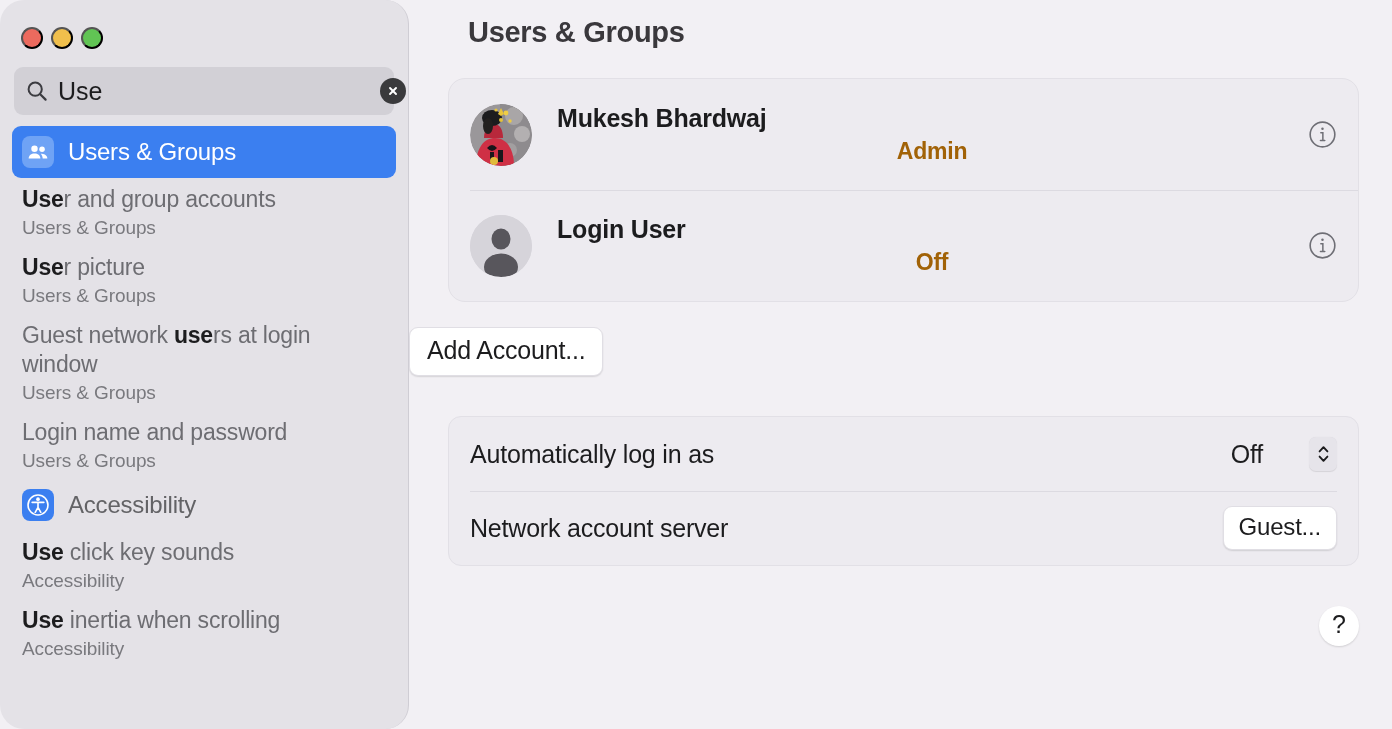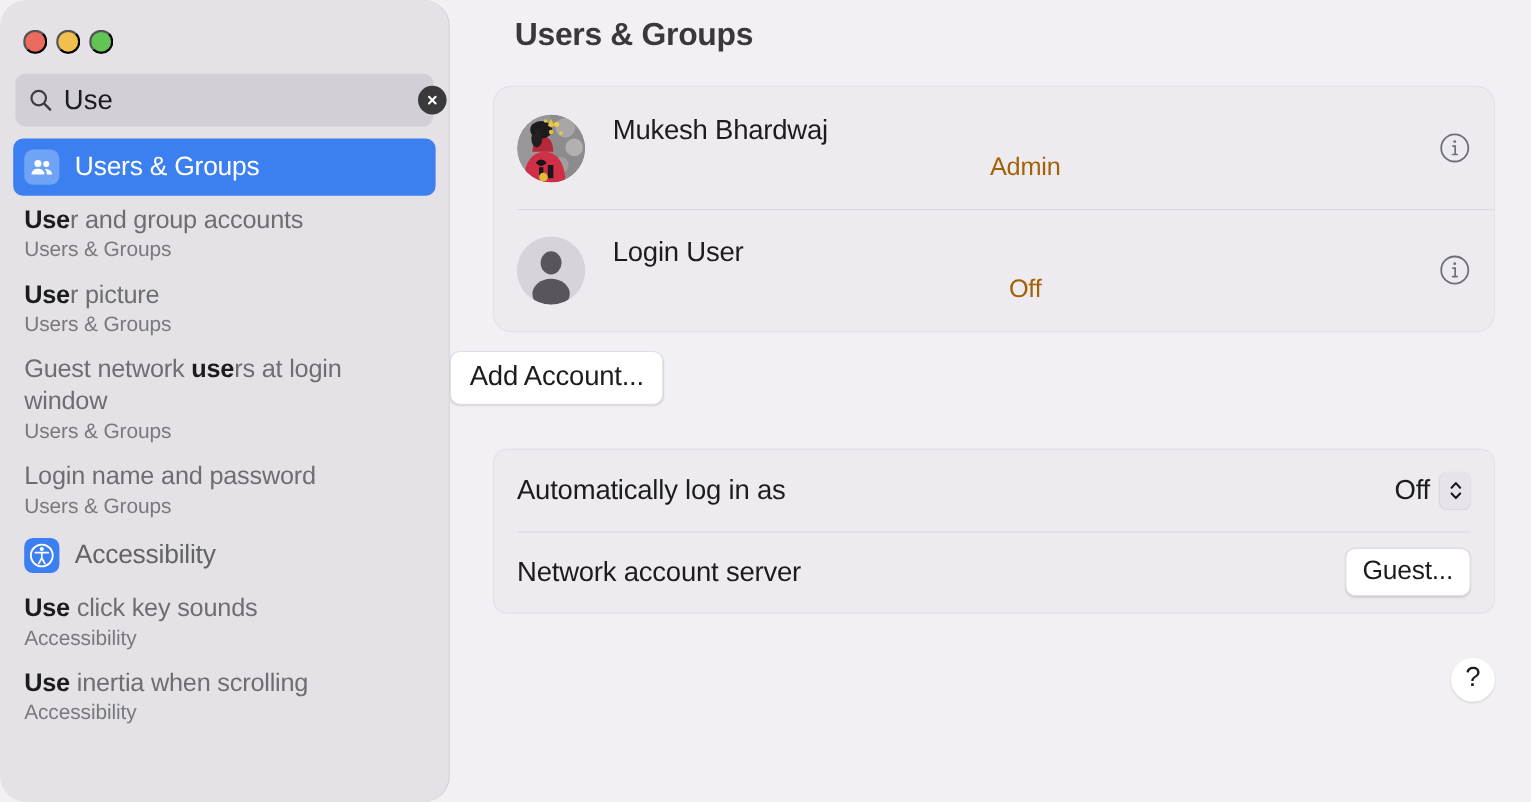--- a/index.html
+++ b/index.html
@@ -164,25 +164,26 @@
 
   .page-title {
     font-size: 29px;
     font-weight: 700;
     color: #3a383c;
     letter-spacing: -0.3px;
     padding: 16px 0 0 59px;
   }
 
   .card {
-    margin: 29px 33px 0 39px;
+    margin: 29px 33px 8px 39px;
     background: #edebf0;
     border: 1px solid #e2e0e6;
     border-radius: 17px;
     overflow: hidden;
+    font-weight: bold;
   }
 
   .user-row {
     display: flex;
     align-items: center;
     height: 111px;
     padding: 0 21px 0 21px;
     position: relative;
   }
   .user-row + .user-row::before {
@@ -256,20 +257,21 @@
     border: 1px solid #e2e0e6;
     border-radius: 13px;
     overflow: hidden;
   }
   .setting-row {
     display: flex;
     align-items: center;
     height: 74px;
     padding: 0 21px 0 21px;
     position: relative;
+    gap: 37px;
   }
   .setting-row + .setting-row::before {
     content: "";
     position: absolute;
     left: 21px; right: 21px; top: 0;
     height: 1px;
     background: #dcdae1;
   }
   .setting-label {
     flex: 1 1 auto;

